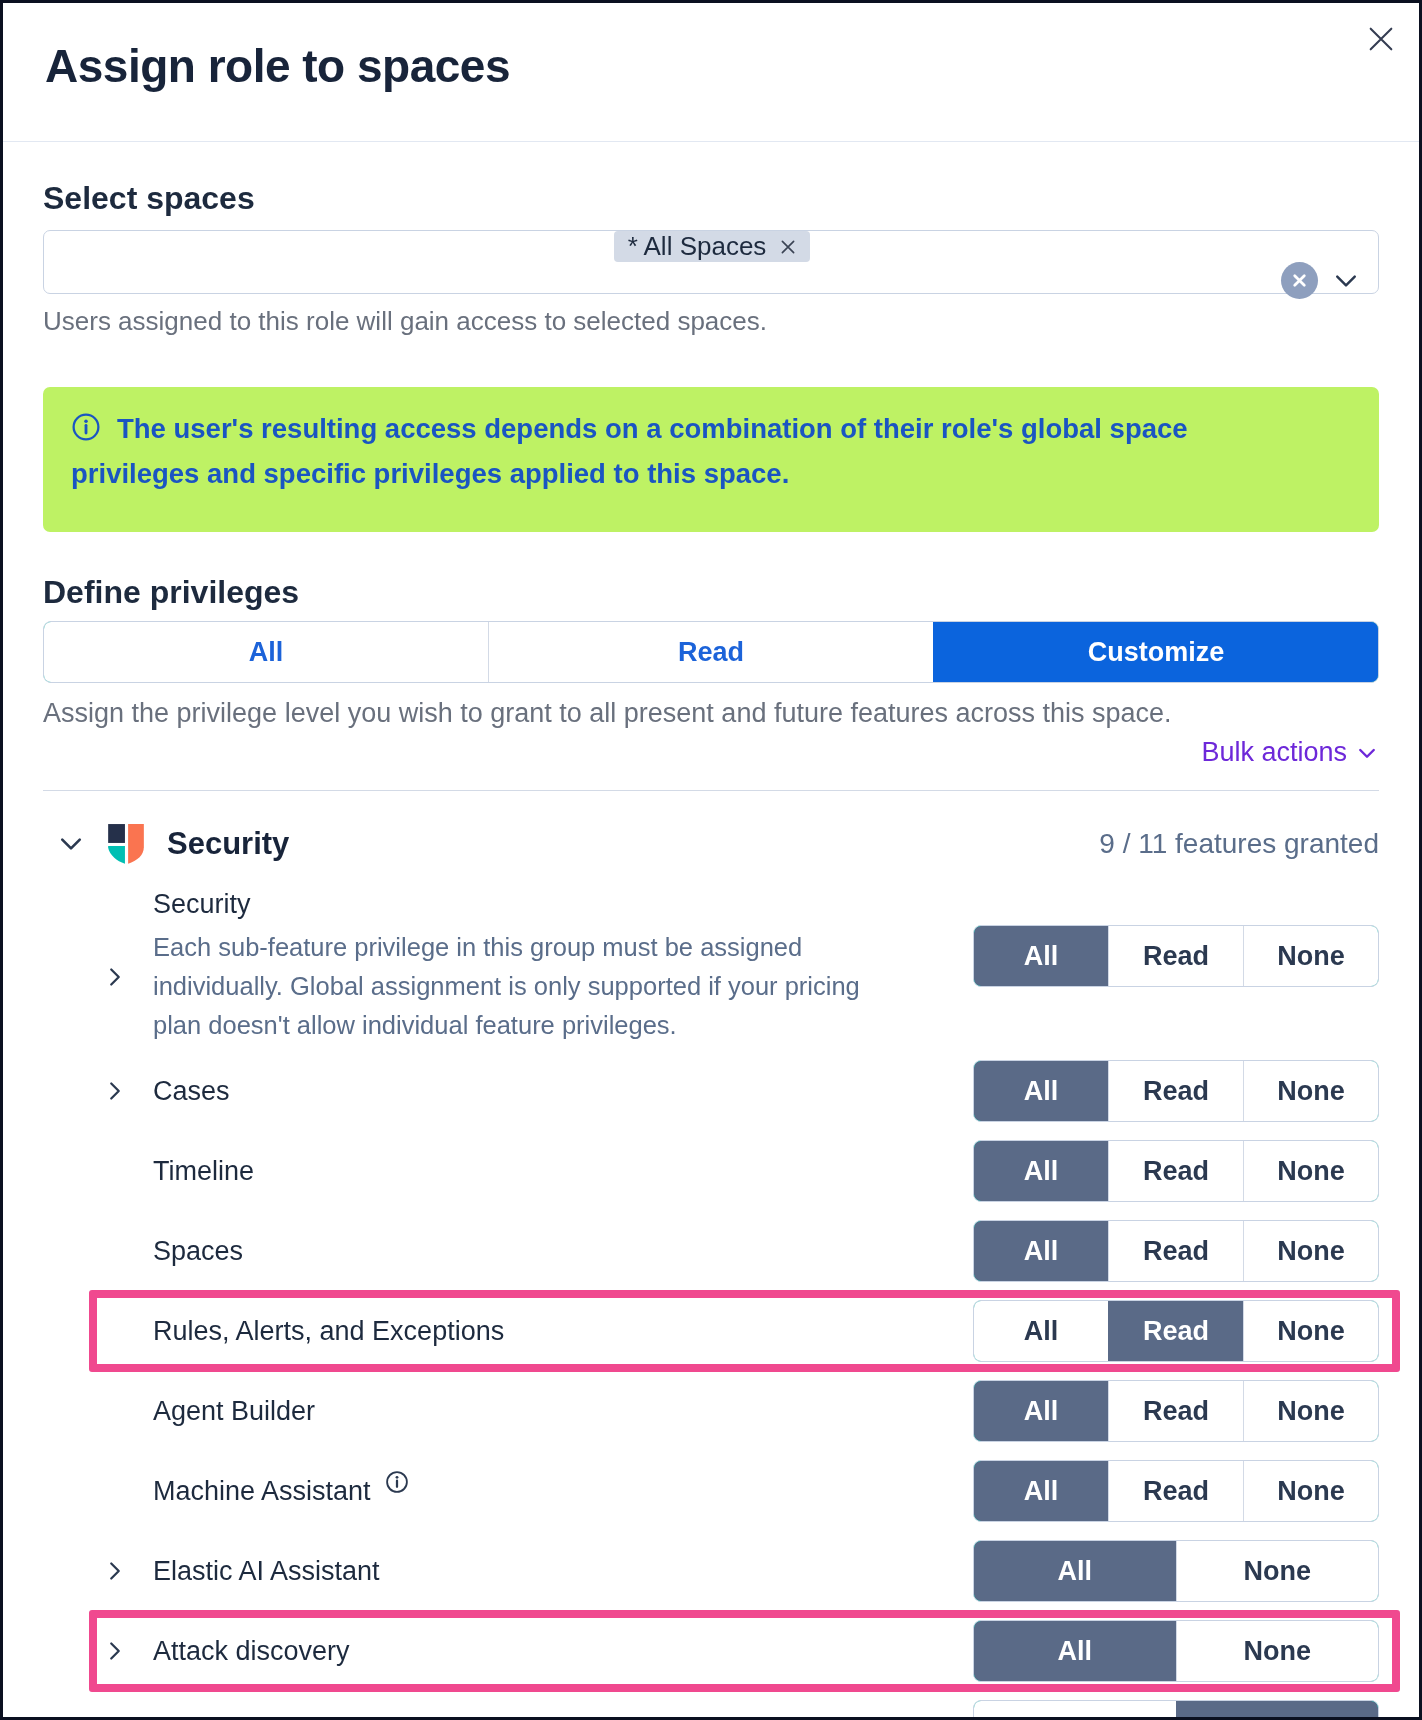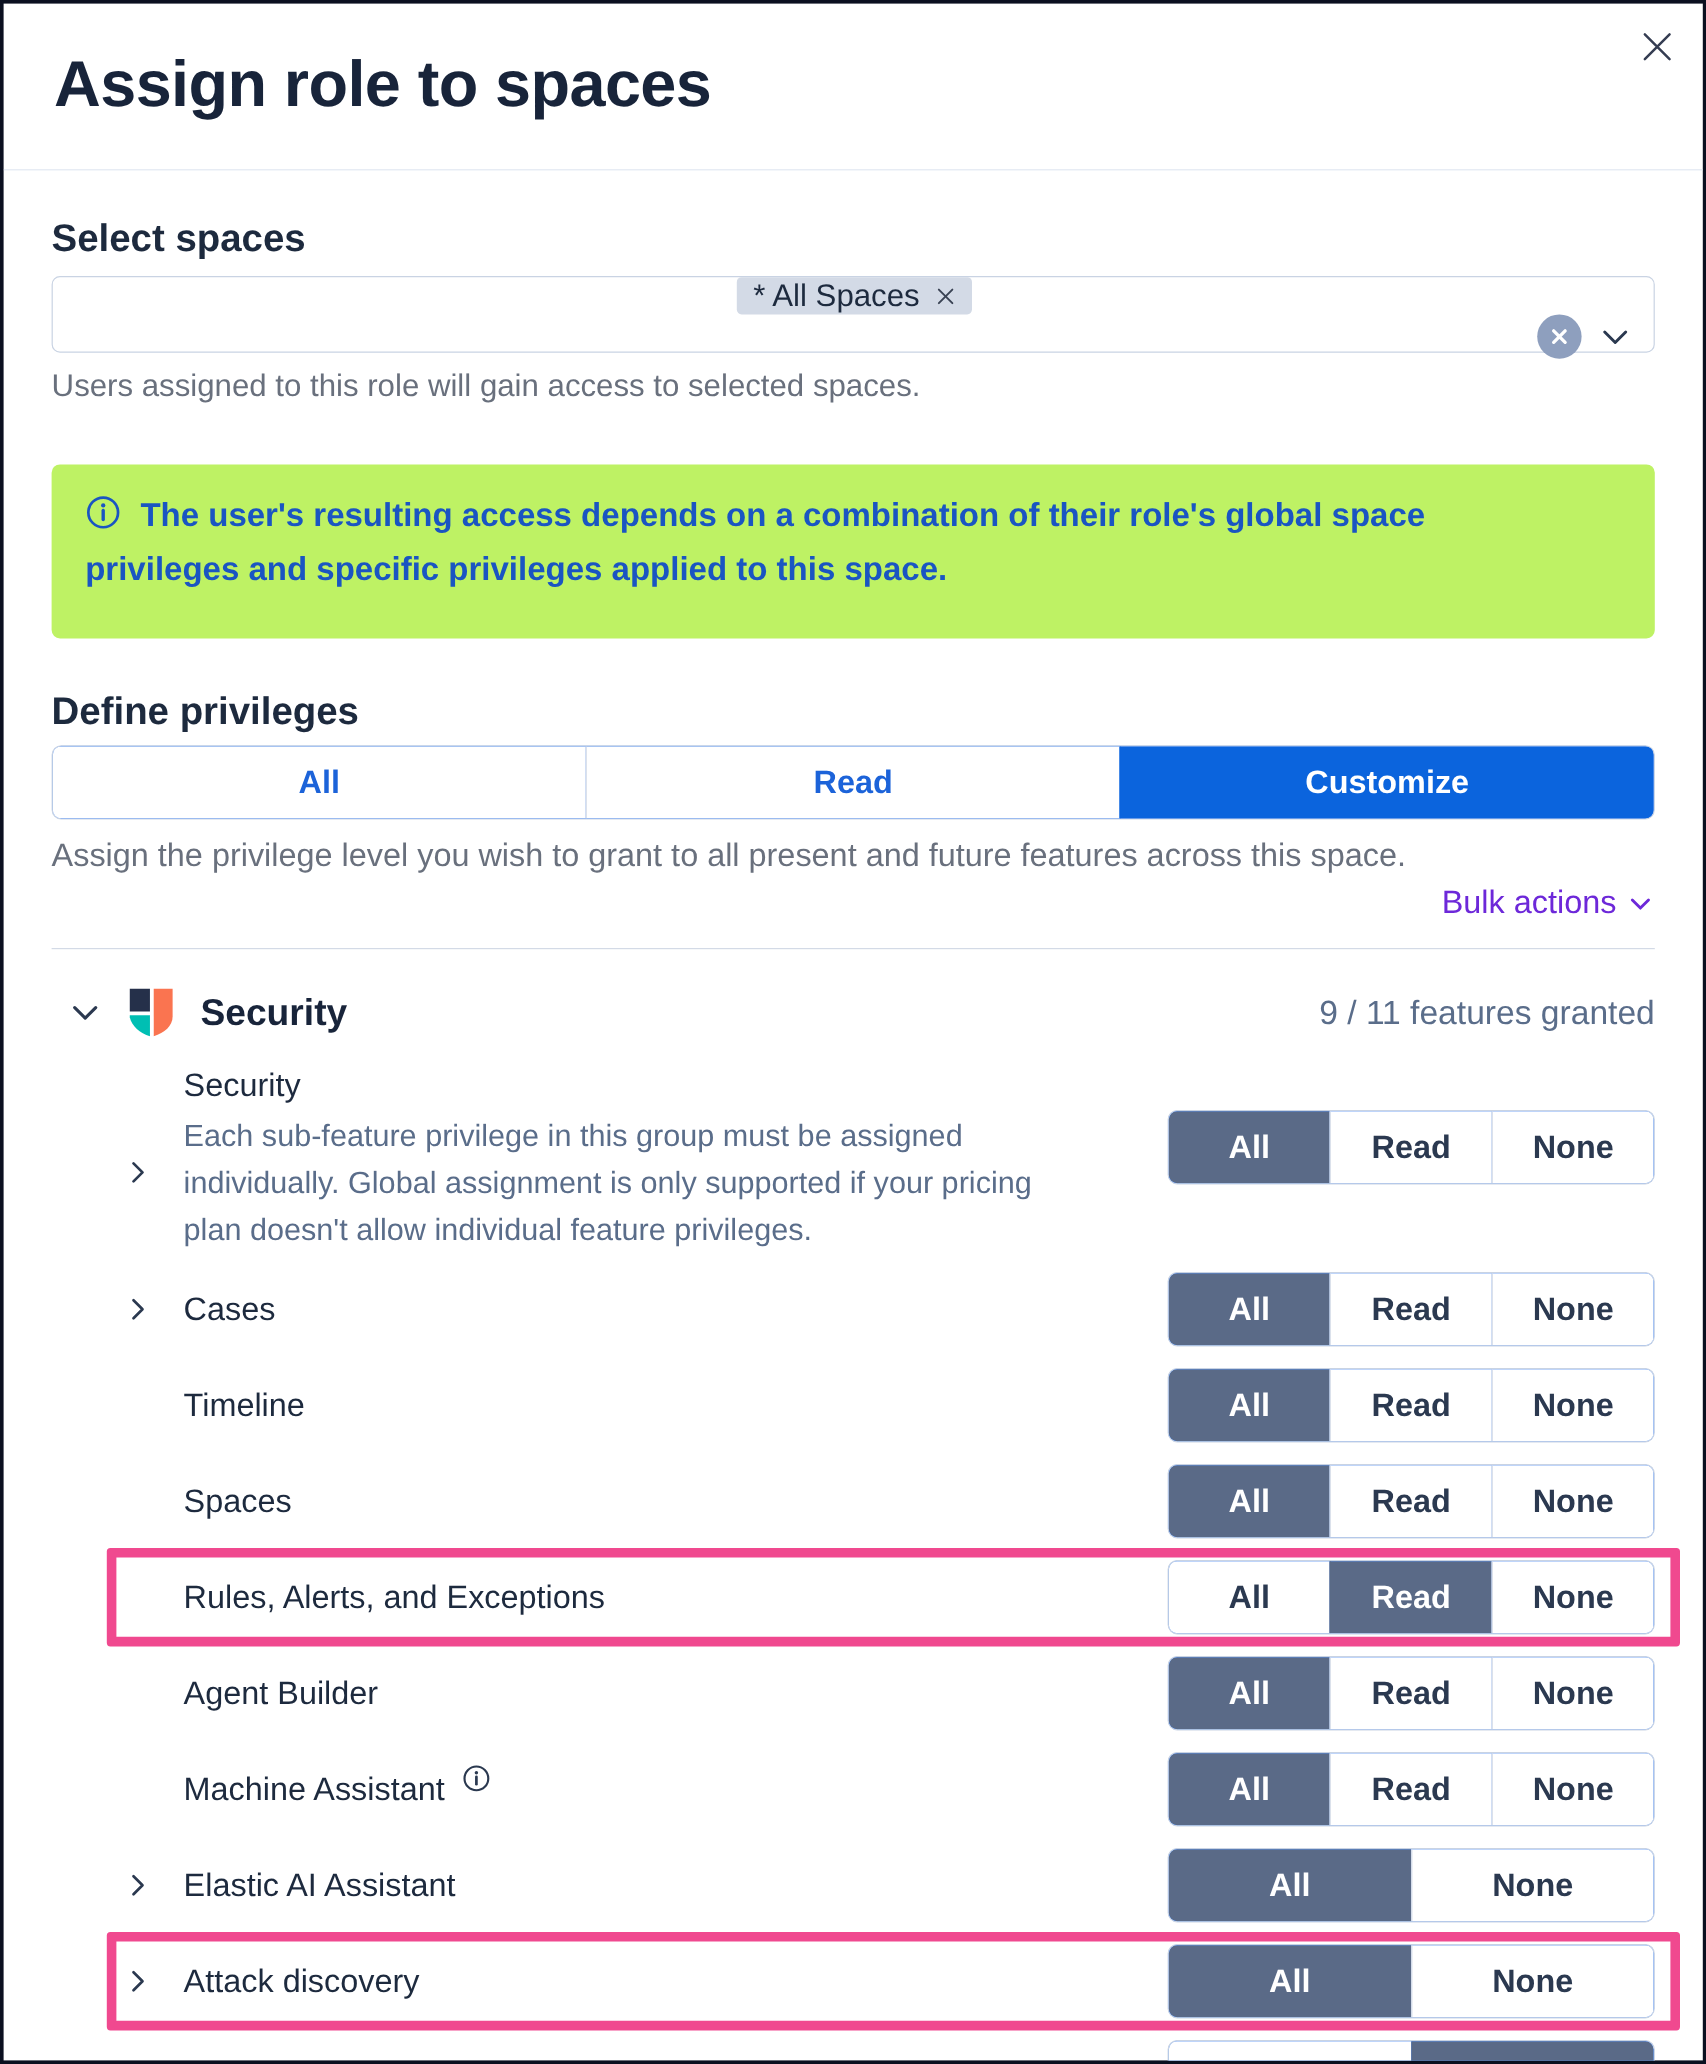--- a/index.html
+++ b/index.html
@@ -7,21 +7,21 @@
   body {
     font-family:"Liberation Sans","DejaVu Sans",sans-serif;
     color:#1d2a3e; background:#fff; overflow:hidden;
   }
   .frame {
     width:1422px; height:1720px; border:3px solid #0b1020; background:#fff;
     position:relative; overflow:hidden;
   }
   
   .hdr { position:relative; padding:36px 42px 0 42px; height:139px; border-bottom:1px solid #e2e8f2; }
-  .hdr h1 { font-size:54px; font-weight:700; letter-spacing:-0.5px; color:#18243a; }
+  .hdr h1 { font-size:46px; font-weight:700; letter-spacing:-0.5px; color:#18243a; }
   .close-btn { position:absolute; top:14px; right:16px; width:44px; height:44px; background:none; border:none; cursor:pointer; color:#353d52; display:flex; align-items:center; justify-content:center; }
   .close-btn svg { width:30px; height:30px; }
   
   .content { padding:0 40px; }
   .fld-label { font-size:32px; font-weight:700; color:#1d2a3e; }
   .spaces-label { margin-top:38px; }
   .combo {
     margin-top:13px; height:64px; border:1px solid #c9d3e3; border-radius:7px;
     display:flex; align-items:center; padding:0 18px 0 20px; background:#fff;flex-direction:column;
   }
@@ -38,21 +38,21 @@
   .helper { margin-top:12px; font-size:26px; color:#69707d; }
   
   .callout {
     margin-top:50px; background:#bef264; border-radius:7px; padding:20px 30px 36px 28px;
   }
   .callout p { font-size:27.5px; font-weight:600; color:#1a55c2; line-height:1.62; max-width:1190px; }
   .callout svg { width:30px; height:30px; vertical-align:-4px; margin-right:16px; }
   
   .define-label { margin-top:42px; }
   .pgroup {
-    display:flex; border:1px solid #c9d3e3; border-radius:8px; background:#3b82f6; overflow:hidden;
+    display:flex; border:1px solid #c9d3e3; border-radius:8px; background:#14b8a6; overflow:hidden;
   }
   .pgroup.big { margin-top:10px; height:62px; }
   .pg-seg {
     flex:1; display:flex; align-items:center; justify-content:center;
     background:#fff; border:none; font-family:inherit; font-size:27px; font-weight:600; color:#2b3950; cursor:pointer;
   }
   .pg-seg + .pg-seg { border-left:1px solid #d3dae6; }
   .pg-seg.blue { color:#1c63d9; }
   .pg-seg.primary-sel { background:#0b64dd; color:#fff; border-left:1px solid #0b64dd; }
   .pg-seg.sel { background:#5a6a87; color:#fff; border-left-color:#5a6a87; }

